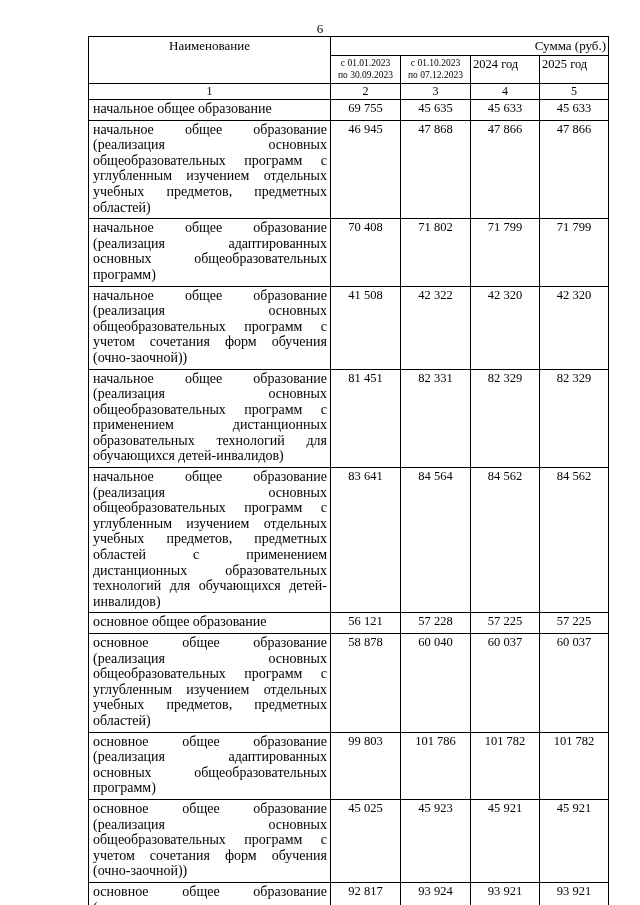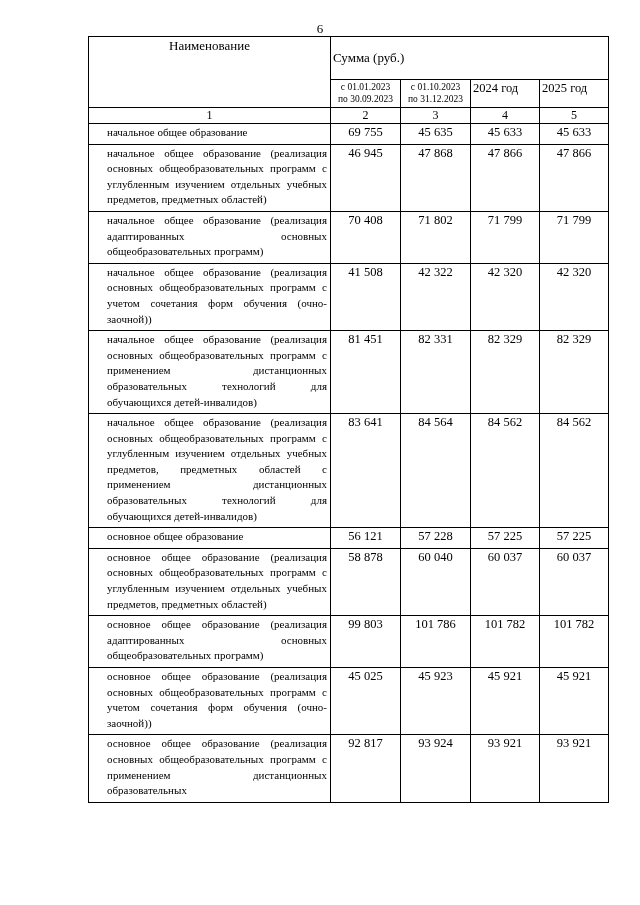--- a/index.html
+++ b/index.html
@@ -36,23 +36,23 @@
     font-weight: normal;
     vertical-align: top;
     box-sizing: border-box;
   }
   th.h-name {
     vertical-align: middle;
     font-size: 13px;
     padding: 1px 16px;
   }
   th.h-sum {
-    text-align: left;
+    text-align: right;
     font-size: 13px;
-    padding: 13px 2px;
+    padding: 1px 2px;
     height: 17px;
     vertical-align: middle;
   }
   th.h-period {
     text-align: center;
     font-size: 9.5px;
     line-height: 11.5px;
     padding: 2px 6px;
     vertical-align: middle;
   }
@@ -62,24 +62,24 @@
     vertical-align: middle;
     padding: 1px 2px;
   }
   th.h-num {
     text-align: center;
     font-size: 12px;
     line-height: 14px;
     padding: 0 2px 1px 2px;
   }
   td.name {
-    font-size: 11px;
+    font-size: 14px;
     line-height: 15.6px;
     text-align: justify;
-    padding: 1px 3px 3px 18px;
+    padding: 1px 3px 3px 4px;
   }
   td.val {
     font-size: 12.5px;
     line-height: 15.6px;
     text-align: center;
     padding: 1px 2px;
   }
 </style>
 </head>
 <body>
@@ -100,21 +100,21 @@
         <th class="h-name" rowspan="2">Наименование</th>
         <th class="h-sum" colspan="4">Сумма (руб.)</th>
       </tr>
       <tr>
         <th class="h-period">
           <span style="display:block">с 01.01.2023</span>
           <span style="display:block">по 30.09.2023</span>
         </th>
         <th class="h-period">
           <span style="display:block">с 01.10.2023</span>
-          <span style="display:block">по 31.12.2023</span>
+          <span style="display:block">по 07.12.2023</span>
         </th>
         <th class="h-year">2024 год</th>
         <th class="h-year">2025 год</th>
       </tr>
       <tr>
         <th class="h-num">1</th>
         <th class="h-num">2</th>
         <th class="h-num">3</th>
         <th class="h-num">4</th>
         <th class="h-num">5</th>

